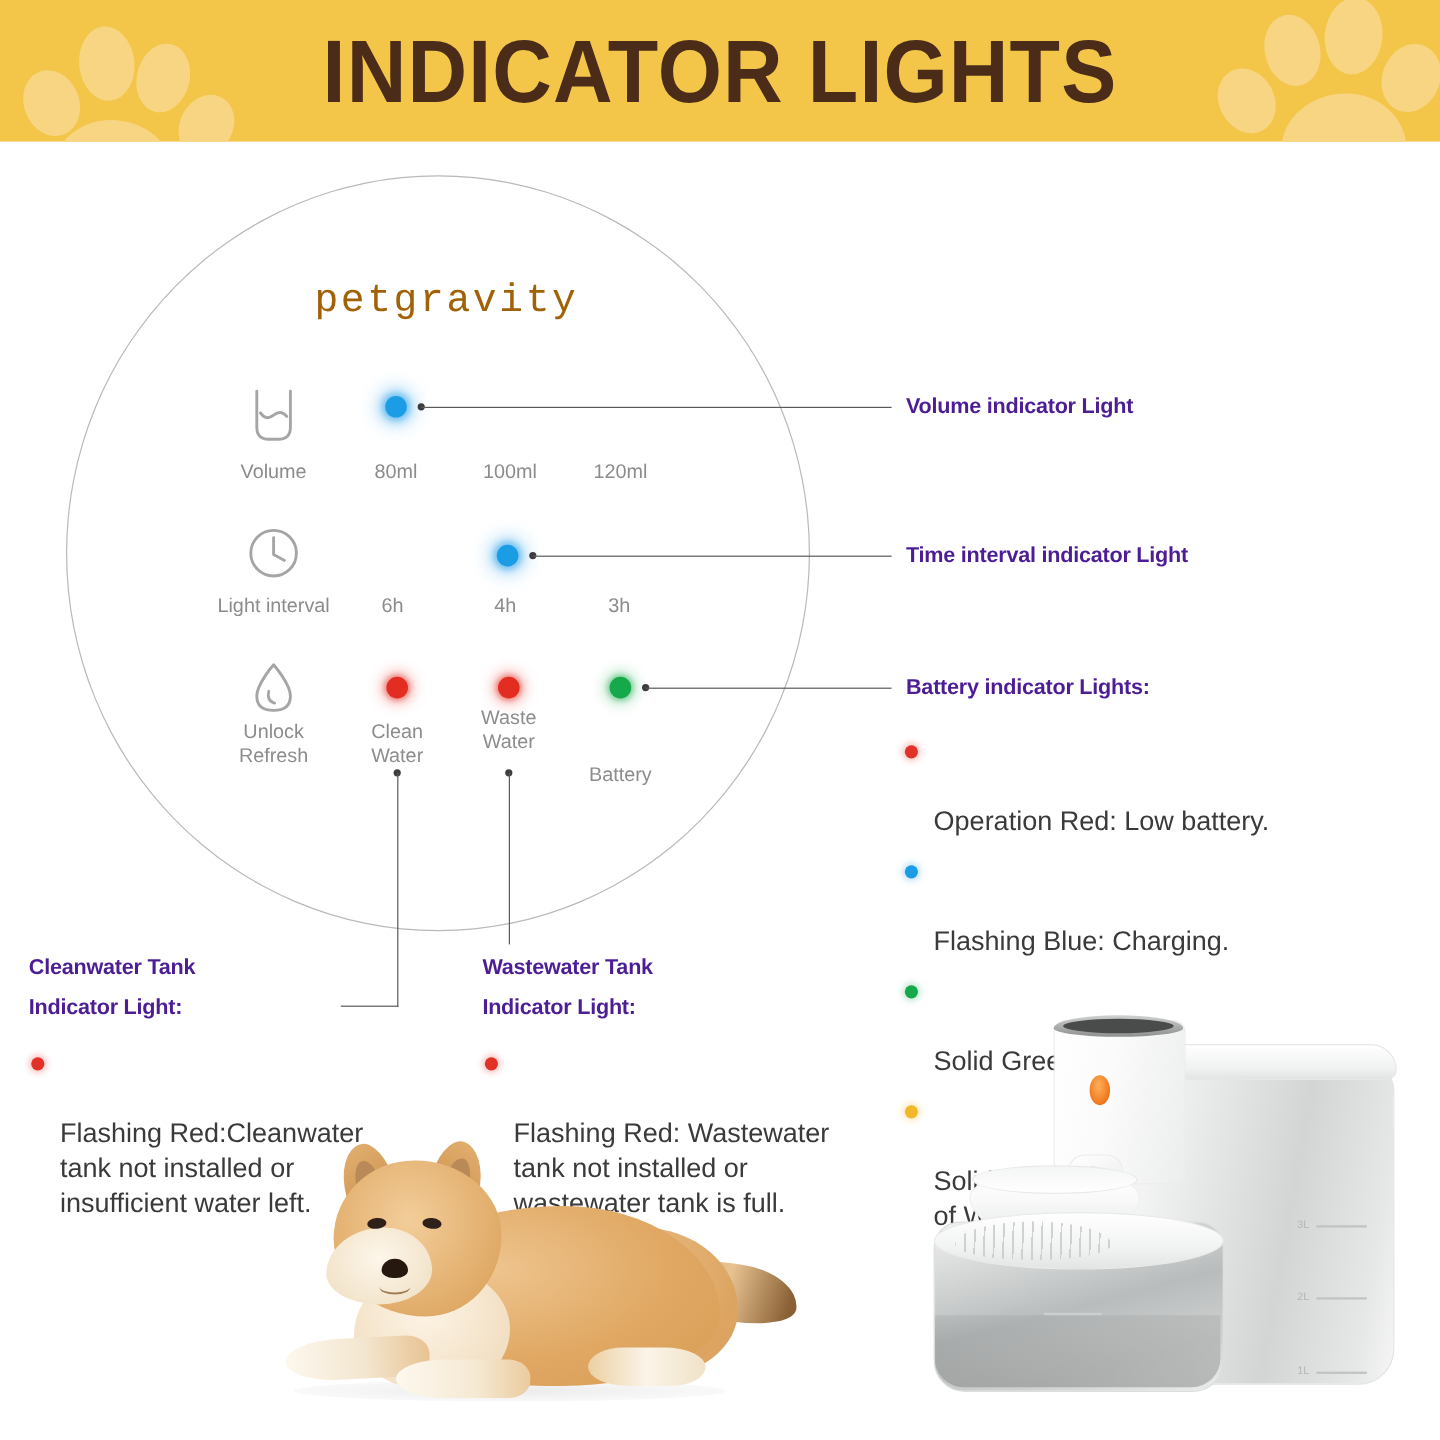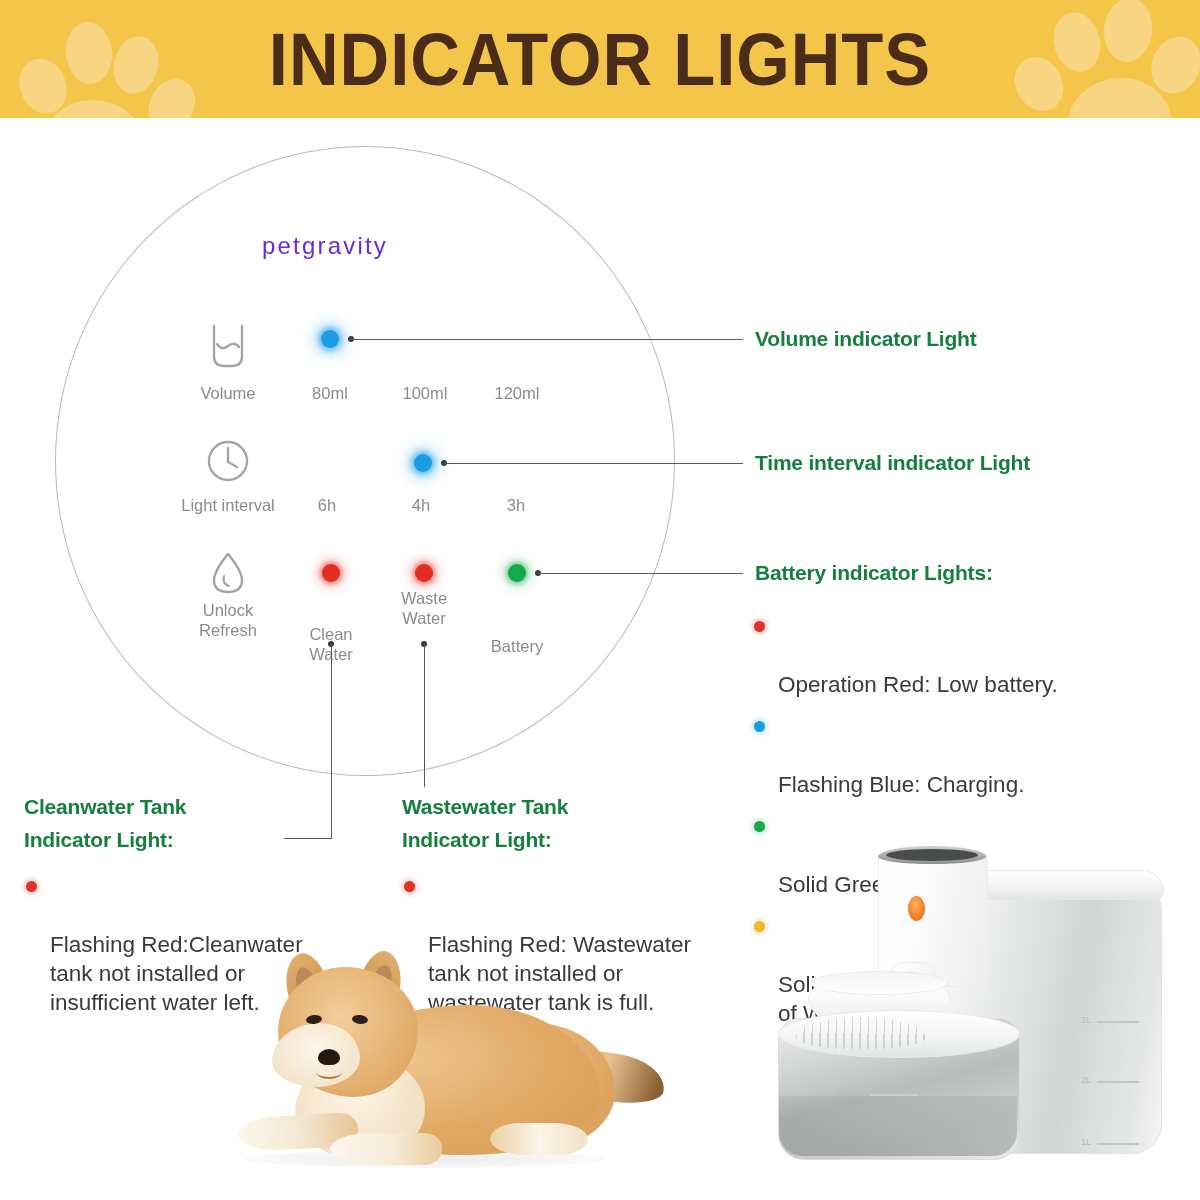--- a/index.html
+++ b/index.html
@@ -35,22 +35,22 @@
 
   
   .panel-circle{
     position:absolute;left:55px;top:146px;width:620px;height:630px;
     border:1.3px solid #b9b9b9;border-radius:50%;
     box-sizing:border-box;
     background:transparent;
   }
   .brand-logo{
     position:absolute;left:262px;top:232px;
-    font-size:24px;color:#6d28d9;letter-spacing:2.2px;
-    font-family:Liberation Sans, sans-serif;
+    font-size:33px;color:#a16207;letter-spacing:2.2px;
+    font-family:Liberation Mono, monospace;
     white-space:nowrap;
   }
   .icon-wrap{position:absolute;}
   .row-label{
     position:absolute;
     font-size:16.5px;color:#8c8c8c;text-align:center;
     line-height:20px;white-space:pre-line;
   }
   .led{
     position:absolute;width:18px;height:18px;border-radius:50%;
@@ -61,21 +61,21 @@
 
   
   .leader{position:absolute;background:#5a5a5a;}
   .leader.h{height:1px;}
   .leader.v{width:1px;}
   .leader-dot{position:absolute;width:6px;height:6px;border-radius:50%;background:#3c3c3c;}
 
   
   .callout-title{
     position:absolute;
-    font-size:21px;font-weight:bold;color:#15803d;
+    font-size:18px;font-weight:bold;color:#4c1d95;
     line-height:33px;white-space:pre-line;letter-spacing:-0.2px;
   }
   .bullet-list{position:absolute;}
   .bullet-item{
     position:relative;
     font-size:22.5px;color:#3a3a3a;line-height:29px;
     padding-left:26px;margin-bottom:13px;
     white-space:pre-line;
   }
   .bullet-item .dot{
@@ -315,21 +315,21 @@
     <svg width="48" height="52" viewBox="0 0 48 52">
       <path d="M24 6 C24 6 38 22 38 32 Q38 44 24 44 Q10 44 10 32 C10 22 24 6 24 6 Z" fill="none" stroke="#a5a5a5" stroke-width="2.4" stroke-linejoin="round"></path>
       <path d="M20 28 Q18 36 25 38" fill="none" stroke="#a5a5a5" stroke-width="2.2" stroke-linecap="round"></path>
     </svg>
   </div>
   <div class="led red" style="left:322px;top:564px;"></div>
   <div class="led red" style="left:415px;top:564px;"></div>
   <div class="led green" style="left:508px;top:564px;"></div>
   <div class="row-label" style="left:170px;top:600px;width:116px;">Unlock
 Refresh</div>
-  <div class="row-label" style="left:273px;top:600px;width:116px;margin-top:24px;">Clean
+  <div class="row-label" style="left:273px;top:600px;width:116px;">Clean
 Water</div>
   <div class="row-label" style="left:366px;top:588px;width:116px;">Waste
 Water</div>
   <div class="row-label" style="left:459px;top:636px;width:116px;">Battery</div>
 
   <div class="leader-dot" style="left:348px;top:336px;"></div>
   <div class="leader h" style="left:351px;top:339px;width:392px;"></div>
 
   <div class="leader-dot" style="left:441px;top:460px;"></div>
   <div class="leader h" style="left:444px;top:463px;width:299px;"></div>

